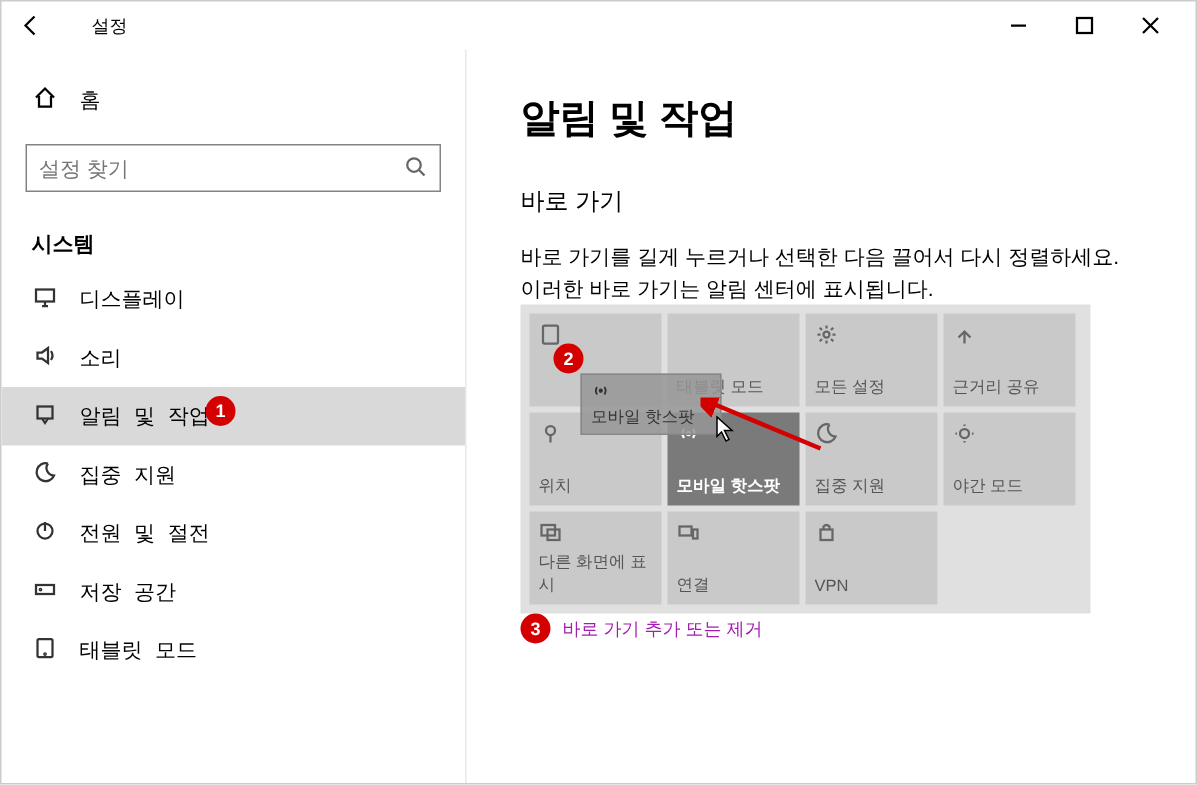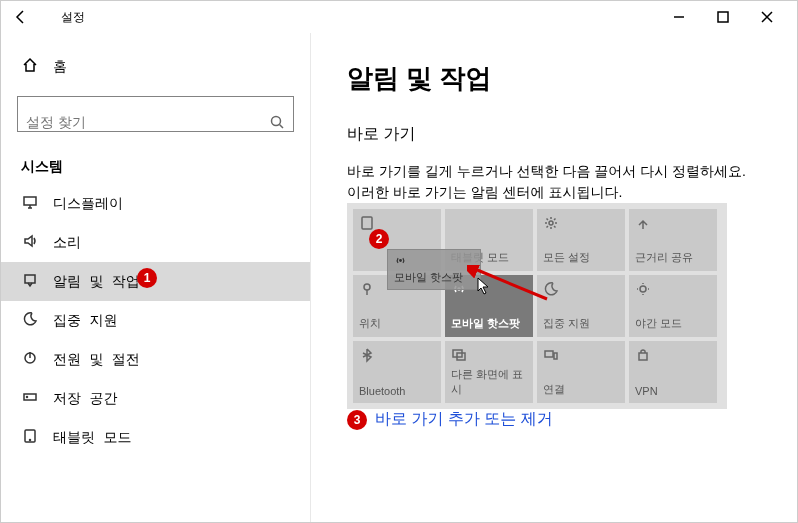--- a/index.html
+++ b/index.html
@@ -11,21 +11,21 @@
     .titlebar .space { flex: 1; }
     .titlebar .wc { width: 44px; height: 30px; display: flex; align-items: center; justify-content: center; cursor: pointer; }
     
     .content { display: flex; height: calc(100% - 32px); }
     
     .sidebar { width: 310px; border-right: 1px solid #e8e8e8; padding-top: 16px; }
     .home-row { display: flex; align-items: center; padding: 8px 20px; cursor: pointer; gap: 14px; }
     .home-row .icon { width: 18px; text-align: center; }
     .home-row .label { font-size: 14px; }
     
-    .search-box { margin: 12px 16px 20px; border: 1px solid #838383; height: 32px; display: flex; align-items: flex-start; padding: 17px 8px; }
+    .search-box { margin: 12px 16px 20px; border: 1px solid #838383; height: 32px; display: flex; align-items: center; padding: 0 8px; }
     .search-box input { border: none; outline: none; flex: 1; font-size: 14px; font-family: inherit; background: transparent; }
     .search-box .icon { color: #666; }
     
     .category { padding: 6px 20px 8px; font-size: 14px; font-weight: 700; }
     
     .nav-item { display: flex; align-items: center; padding: 10px 20px; gap: 14px; cursor: pointer; position: relative; }
     .nav-item .icon { width: 18px; text-align: center; color: #333; }
     .nav-item .label { font-size: 14px; font-family: Liberation Mono, monospace; }
     .nav-item.selected { background: #d9d9d9; }
     
@@ -41,21 +41,21 @@
     .tile .tile-label { font-size: 11px; }
     .tile.dragged { background: #7a7a7a; color: #fff; }
     .tile.dragged .tile-icon { color: #fff; }
     .tile.dragged .tile-label { color: #fff; font-weight: 600; }
     
     .ghost-tile { position: absolute; background: rgba(150,150,150,0.86); border: 1px solid #888; padding: 4px 6px; min-width: 94px; min-height: 34px; font-size: 11px; color: #333; z-index: 10; }
     .ghost-tile .tile-icon { font-size: 13px; display: block; }
     
     .drag-arrow { position: absolute; z-index: 11; }
     
-    .link { color: #1d4ed8; font-size: 16px; margin-top: 18px; cursor: pointer; }
+    .link { color: #a21caf; font-size: 12px; margin-top: 18px; cursor: pointer; }
     
     .anno { position: absolute; width: 20px; height: 20px; background: #d40000; color: #fff; border-radius: 50%; display: flex; align-items: center; justify-content: center; font-size: 12px; font-weight: bold; z-index: 20; }
     
     .cursor { position: absolute; z-index: 15; font-size: 14px; }
     
     svg.icon-svg { width: 16px; height: 16px; stroke: currentColor; fill: none; stroke-width: 1.5; }
   </style>
 </head>
 <body>
 
@@ -210,26 +210,20 @@
         </div>
         <div class="tile">
           <span class="tile-icon"><svg class="icon-svg" viewBox="0 0 16 16">
                 <circle cx="8" cy="8" r="3"></circle>
                 <path d="M8 2 L8 3 M8 13 L8 14 M2 8 L3 8 M13 8 L14 8"></path>
               </svg></span>
           <span class="tile-label">야간 모드</span>
         </div>
         <div class="tile">
           <span class="tile-icon"><svg class="icon-svg" viewBox="0 0 16 16">
-                <path d="M8 2 L8 14 L12 10 L4 6 M8 2 L12 6 L4 10"></path>
-              </svg></span>
-          <span class="tile-label">Bluetooth</span>
-        </div>
-        <div class="tile">
-          <span class="tile-icon"><svg class="icon-svg" viewBox="0 0 16 16">
                 <rect x="2" y="3" width="9" height="7"></rect>
                 <rect x="6" y="6" width="8" height="7"></rect>
               </svg></span>
           <span class="tile-label">다른 화면에 표시</span>
         </div>
         <div class="tile">
           <span class="tile-icon"><svg class="icon-svg" viewBox="0 0 16 16">
                 <rect x="2" y="4" width="8" height="6"></rect>
                 <rect x="11" y="6" width="3" height="6"></rect>
               </svg></span>

